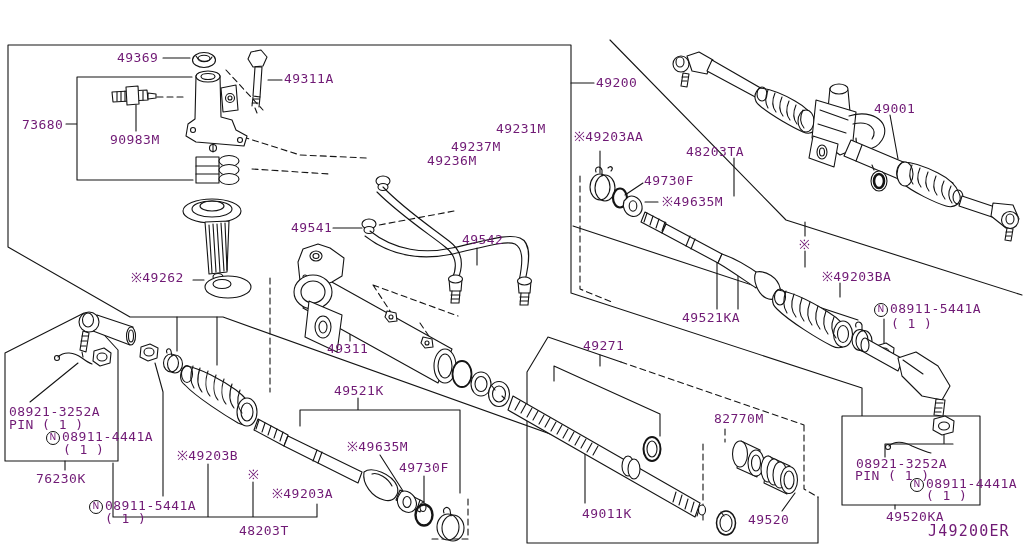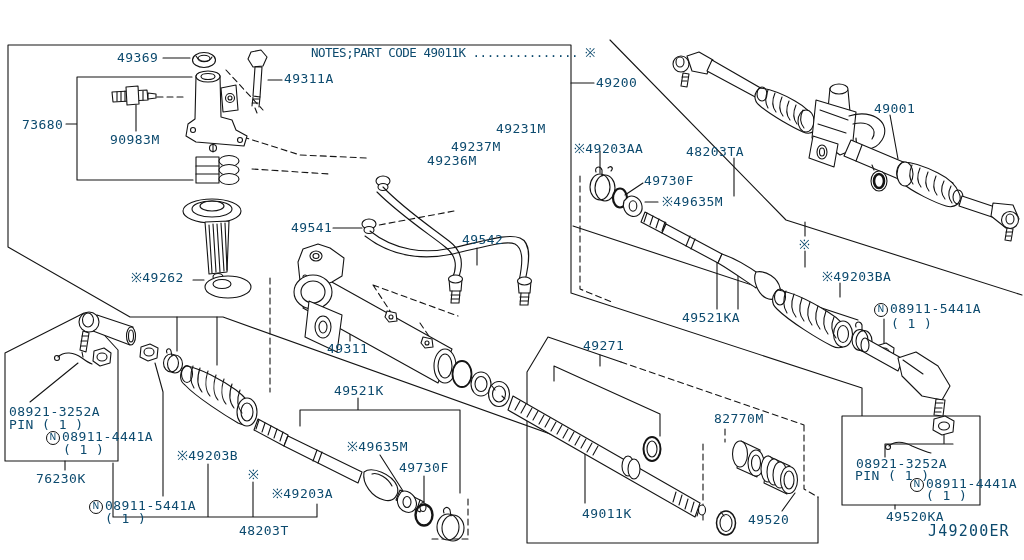--- a/index.html
+++ b/index.html
@@ -1,21 +1,21 @@
 <!DOCTYPE html>
 <html><head>
 <meta charset="utf-8">
 <title>Parts Diagram</title>
 <style>
   html,body{margin:0;padding:0;background:#fff;}
   #stage{position:relative;width:1024px;height:560px;background:#ffffff;overflow:hidden;
          font-family:"DejaVu Sans Mono",monospace;color:#101010;}
   #art{position:absolute;left:0;top:0;}
   .lbl{position:absolute;font:13px "DejaVu Sans Mono",monospace;letter-spacing:.45px;
-       white-space:pre;color:#0c4a6e;line-height:13px;}
+       white-space:pre;color:#701a75;line-height:13px;}
   .notes{font-size:12.5px;letter-spacing:-.5px;}
   .code{font-size:15px;letter-spacing:1.2px;}
   .nb{display:inline-block;width:12px;height:12px;border:1.2px solid #101010;border-radius:50%;
       font-family:"DejaVu Sans",sans-serif;font-size:9px;line-height:11px;text-align:center;
       vertical-align:1px;margin-right:2px;}
 </style>
 </head>
 <body>
 
 <div id="stage">
@@ -308,35 +308,34 @@
 
       <g>
         <path d="M58,357 C64,351 74,352 82,358 C86,361 89,363 92,364"></path>
         <circle cx="57" cy="358" r="2.5"></circle>
         <path fill="#fff" d="M94,351 L104,348 L111,353 L110,363 L100,366 L93,361 Z"></path>
         <ellipse cx="102" cy="357" rx="5" ry="4"></ellipse>
       </g>
     </g>
   </svg>
 
-  <div class="lbl notes" style="left:311px;top:46px">NOTES;PART CODE 49011K ............... ※</div>
   <div class="lbl code" style="left:928px;top:525px">J49200ER</div>
 
   <div class="lbl" style="left:117px;top:51px">49369</div>
   <div class="lbl" style="left:284px;top:72px">49311A</div>
   <div class="lbl" style="left:22px;top:118px">73680</div>
   <div class="lbl" style="left:110px;top:133px">90983M</div>
   <div class="lbl" style="left:131px;top:271px">※49262</div>
   <div class="lbl" style="left:291px;top:221px">49541</div>
   <div class="lbl" style="left:462px;top:233px">49542</div>
   <div class="lbl" style="left:427px;top:154px">49236M</div>
   <div class="lbl" style="left:451px;top:140px">49237M</div>
   <div class="lbl" style="left:496px;top:122px">49231M</div>
   <div class="lbl" style="left:596px;top:76px">49200</div>
-  <div class="lbl" style="left:574px;top:142px">※49203AA</div>
+  <div class="lbl" style="left:574px;top:130px">※49203AA</div>
   <div class="lbl" style="left:686px;top:145px">48203TA</div>
   <div class="lbl" style="left:644px;top:174px">49730F</div>
   <div class="lbl" style="left:662px;top:195px">※49635M</div>
   <div class="lbl" style="left:874px;top:102px">49001</div>
   <div class="lbl" style="left:799px;top:238px">※</div>
   <div class="lbl" style="left:822px;top:270px">※49203BA</div>
   <div class="lbl" style="left:874px;top:302px"><span class="nb">N</span><span>08911-5441A</span></div>
   <div class="lbl" style="left:891px;top:317px">( 1 )</div>
   <div class="lbl" style="left:682px;top:311px">49521KA</div>
   <div class="lbl" style="left:327px;top:342px">49311</div>

